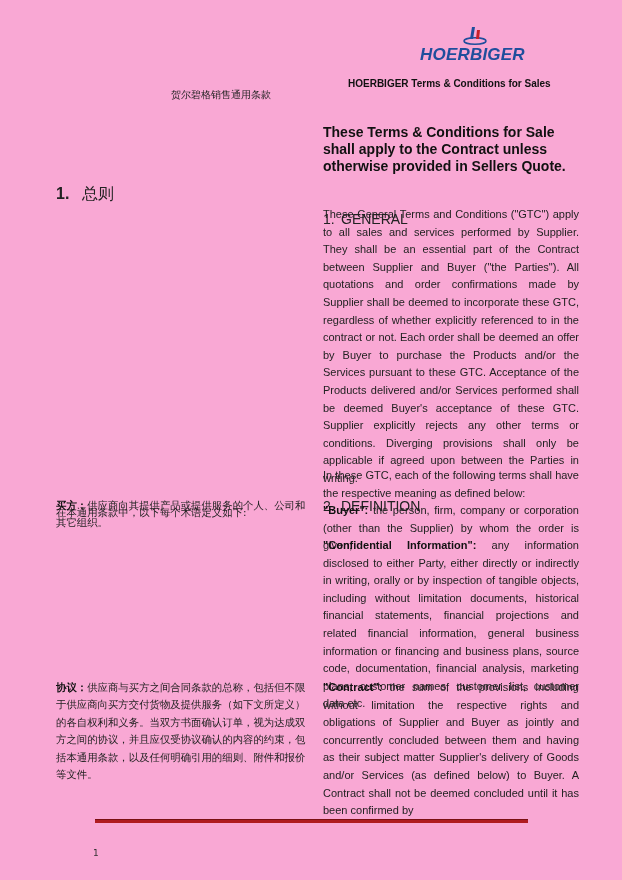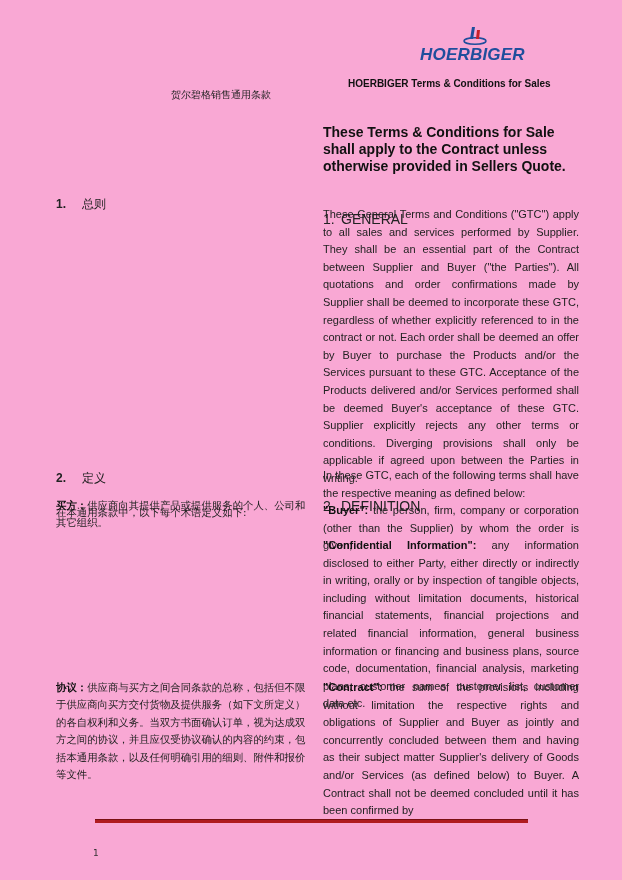--- a/index.html
+++ b/index.html
@@ -10,21 +10,21 @@
     .logo svg { display: block; }
     .logo-text { position: absolute; left: 6px; top: 21px; font-family: "Liberation Sans", sans-serif; font-weight: bold; font-style: italic; font-size: 17px; color: #1f4e9c; letter-spacing: 0.2px; }
 
     .title-zh { position: absolute; left: 131px; top: 88px; font-family: "DejaVu Sans", sans-serif; font-size: 10px; color: #222; margin-left: 40px; }
     .title-en { position: absolute; left: 348px; top: 78px; font-family: "Liberation Sans", sans-serif; font-weight: bold; font-size: 10px; color: #111; }
 
     .col-zh { position: absolute; left: 56px; width: 258px; font-family: "DejaVu Sans", sans-serif; font-size: 10.4px; line-height: 17.4px; color: #222; }
     .col-en { position: absolute; left: 323px; width: 256px; font-family: "Liberation Sans", sans-serif; font-size: 11px; line-height: 17.6px; color: #222; text-align: justify; }
 
     .intro-en { font-weight: bold; font-size: 14px; line-height: 17px; color: #111; text-align: left; }
-    .heading-zh { font-family: "DejaVu Sans", sans-serif; font-size: 12px; margin-top: 11px; }
+    .heading-zh { font-family: "DejaVu Sans", sans-serif; font-size: 16px; }
     .heading-zh .num { font-family: "Liberation Sans", sans-serif; font-weight: bold; display: inline-block; width: 26px; }
     .heading-en { font-size: 14px; color: #222; margin-top: 22px; }
     .heading-en .num { display: inline-block; width: 18px; }
     .indent { text-indent: 21px; }
     .term { font-weight: bold; color: #111; }
 
     .footer-line { position: absolute; left: 95px; top: 819px; width: 433px; height: 3px; background: #b01c20; border-top: 0.5px solid #7a0f12; }
     .page-num { position: absolute; left: 93px; top: 848px; font-family: "DejaVu Sans", sans-serif; font-size: 9px; color: #333; }
   </style>
 </head>
@@ -42,23 +42,20 @@
   </div>
 
   <div class="title-zh">贺尔碧格销售通用条款</div>
   <div class="title-en">HOERBIGER Terms &amp; Conditions for Sales</div>
 
 
   <div class="col-zh heading-zh" style="top:185px;">
     <span class="num">1.</span><span>总则</span>
   </div>
 
-  <div class="col-zh heading-zh" style="top:459px;">
-    <span class="num">2.</span><span>定义</span>
-  </div>
   <div class="col-zh" style="top:504px;">在本通用条款中，以下每个术语定义如下:</div>
   <div class="col-zh" style="top:497px;">
     <span class="term">买方：</span><span>供应商向其提供产品或提供服务的个人、公司和其它组织。</span>
   </div>
   <div class="col-zh" style="top:679px;">
     <span class="term">协议：</span><span>供应商与买方之间合同条款的总称，包括但不限于供应商向买方交付货物及提供服务（如下文所定义）的各自权利和义务。当双方书面确认订单，视为达成双方之间的协议，并且应仅受协议确认的内容的约束，包括本通用条款，以及任何明确引用的细则、附件和报价等文件。</span>
   </div>
 
   <div class="col-en intro-en" style="top:124px;">These Terms &amp; Conditions for Sale shall apply to the Contract unless otherwise provided in Sellers Quote.</div>
 

